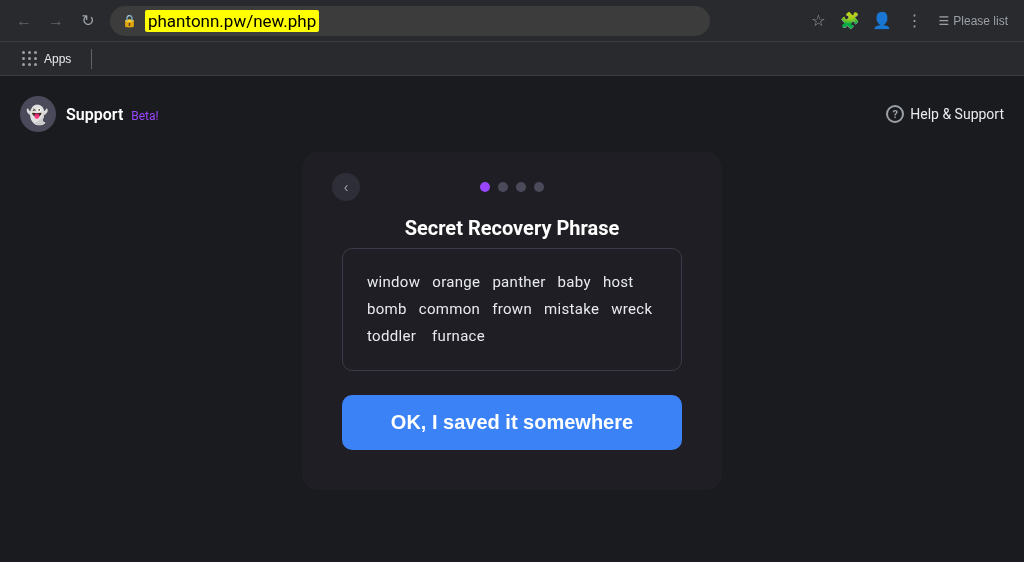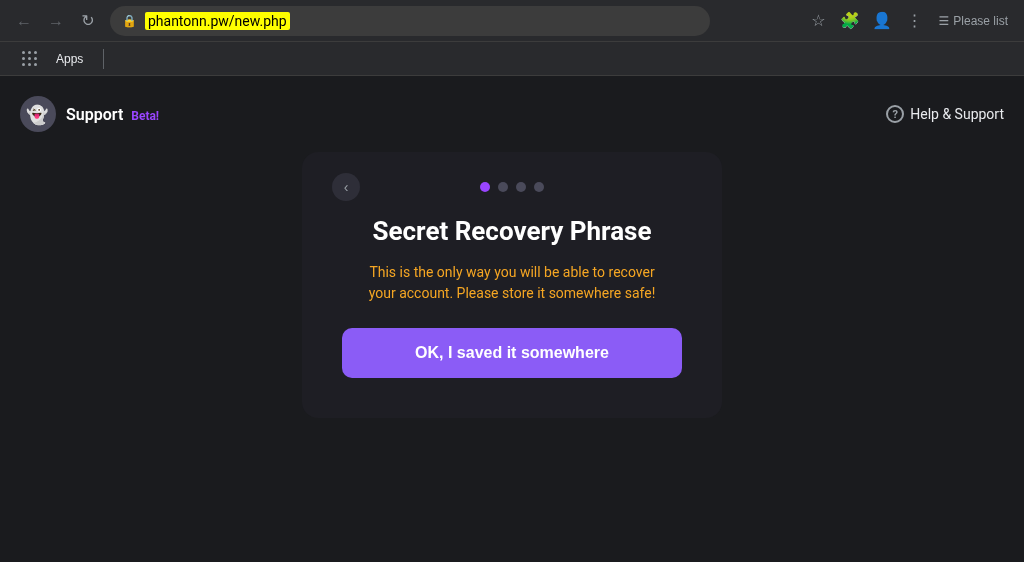--- a/index.html
+++ b/index.html
@@ -50,21 +50,21 @@
       align-items: center;
       padding: 0 12px;
       gap: 8px;
       max-width: 600px;
     }
     .address-bar .lock-icon {
       color: #9aa0a6;
       font-size: 12px;
     }
     .address-bar .url-text {
-      font-size: 14px;
+      font-size: 17px;
       color: #e8eaed;
       background: #ffff00;
       color: #000;
       padding: 1px 3px;
       border-radius: 2px;
     }
 
     .chrome-actions {
       display: flex;
       gap: 4px;
@@ -104,21 +104,21 @@
       height: 34px;
       display: flex;
       align-items: center;
       padding: 0 14px;
       border-bottom: 1px solid #3c3c3c;
       gap: 4px;
     }
     .apps-btn {
       display: flex;
       align-items: center;
-      gap: 18px;
+      gap: 6px;
       background: transparent;
       border: none;
       color: #e8eaed;
       cursor: pointer;
       font-size: 12px;
       padding: 4px 8px;
       border-radius: 4px;
     }
     .apps-grid {
       display: grid;
@@ -177,21 +177,21 @@
     }
     .phantom-name {
       font-size: 16px;
       font-weight: 600;
       color: #ffffff;
     }
     .phantom-beta {
       font-size: 12px;
       color: #9945ff;
       margin-left: 4px;
-      font-weight: 700;
+      font-weight: 400;
     }
 
     .help-support {
       display: flex;
       align-items: center;
       gap: 6px;
       color: #e8eaed;
       cursor: pointer;
       font-size: 14px;
     }
@@ -250,25 +250,25 @@
       height: 10px;
       border-radius: 50%;
       background: #4a4a5a;
     }
     .dot.active {
       background: #9945ff;
     }
 
     
     .card-title {
-      font-size: 26px;
+      font-size: 20px;
       font-weight: 700;
       color: #ffffff;
       text-align: left;
-      margin-bottom: 16px;
+      margin-bottom: 8px;
     }
 
     
     .warning-text {
       color: #f5a623;
       text-align: center;
       font-size: 14px;
       line-height: 1.5;
       margin-bottom: 24px;
     }
@@ -286,26 +286,26 @@
       color: #e8eaed;
       font-size: 15px;
       line-height: 1.8;
       letter-spacing: 0.3px;
       text-align: left;
     }
 
     
     .ok-button {
       width: 100%;
-      background: #8b5cf6;
+      background: #3b82f6;
       color: #ffffff;
       border: none;
       border-radius: 10px;
       padding: 16px;
-      font-size: 16px;
+      font-size: 20px;
       font-weight: 600;
       cursor: pointer;
       text-align: center;
     }
   </style>
 </head>
 <body>
 
 <div class="chrome-bar">
   <div class="chrome-nav-buttons">
@@ -375,21 +375,25 @@
         <span>‹</span>
       </button>
       <div class="dot active"></div>
       <div class="dot"></div>
       <div class="dot"></div>
       <div class="dot"></div>
     </div>
 
     <div class="card-title">Secret Recovery Phrase</div>
 
-    <div class="warning-text">
-      This is the only way you will be able to recover<br>your account. Please store it somewhere safe!
-    </div>
-
+
+    <div class="seed-phrase-box">
+      <div class="seed-phrase-text">
+        window &nbsp; orange &nbsp; panther &nbsp; baby &nbsp; host<br>
+        bomb &nbsp; common &nbsp; frown &nbsp; mistake &nbsp; wreck<br>
+        toddler &nbsp;&nbsp; furnace
+      </div>
+    </div>
 
     <button class="ok-button">OK, I saved it somewhere</button>
 
   </div>
 </div>
 
 </body></html>

